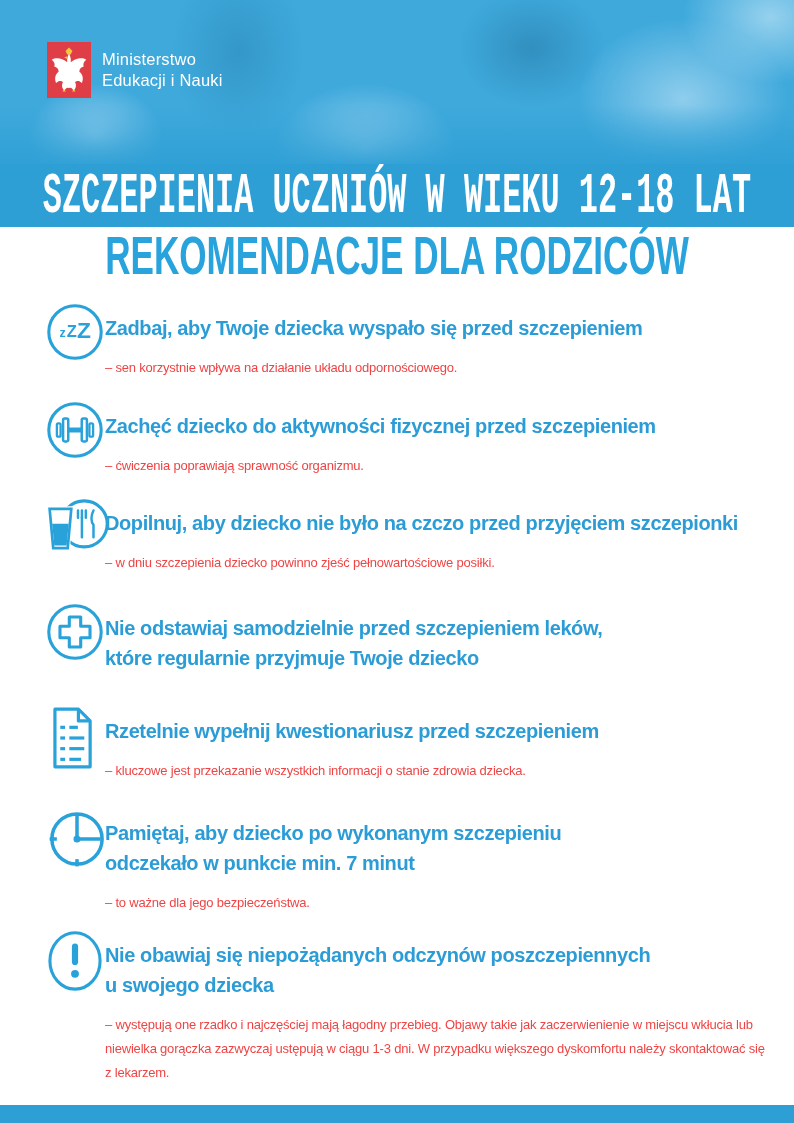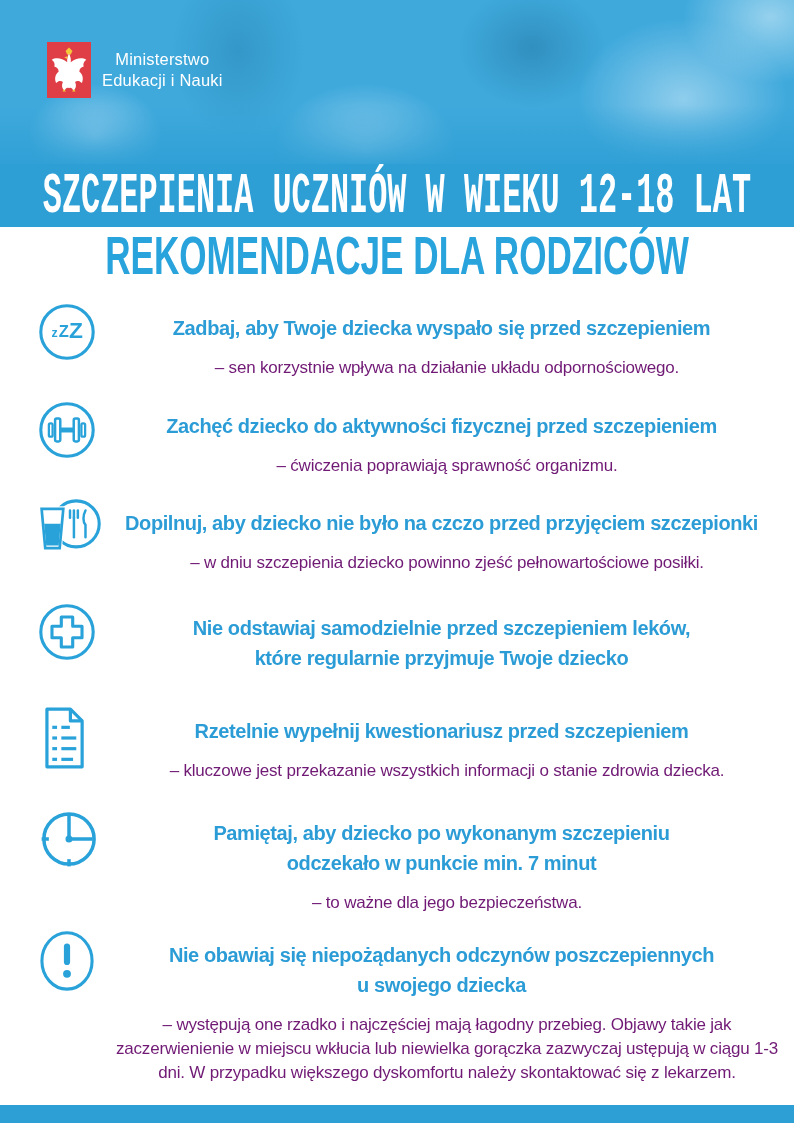--- a/index.html
+++ b/index.html
@@ -1,17 +1,17 @@
 <!DOCTYPE html>
 <html><head>
 <meta charset="utf-8">
 <style>
   html,body{margin:0;padding:0;background:#ffffff;}
   .page{position:relative;width:794px;height:1123px;margin:0 auto;background:#fff;
-        overflow:hidden;font-family:"Liberation Sans",sans-serif;text-align:center;}
+        overflow:hidden;font-family:"Liberation Sans",sans-serif;}
 
   
   .header{position:absolute;top:0;left:0;width:794px;height:227px;}
   .header-photo{position:absolute;top:0;left:0;width:794px;height:170px;
     background:
       linear-gradient(180deg, rgba(46,159,213,0) 62%, #2E9FD5 100%),
       radial-gradient(95px 75px at 12% 80%, rgba(215,238,251,.55), transparent 70%),
       radial-gradient(130px 95px at 46% 88%, rgba(205,234,249,.60), transparent 70%),
       radial-gradient(150px 115px at 86% 58%, rgba(208,235,250,.55), transparent 70%),
       radial-gradient(105px 85px at 67% 28%, rgba(18,90,130,.32), transparent 70%),
@@ -28,26 +28,26 @@
 
   .centered-row{position:absolute;left:0;right:0;display:flex;justify-content:center;}
   .condensed{white-space:nowrap;font-weight:700;transform-origin:center;}
   .main-title{top:167px;height:58px;align-items:center;font-family:Liberation Mono, monospace;}
   .main-title .condensed{color:#ffffff;font-size:58px;transform:scaleX(.55);}
   .subtitle{top:229px;height:52px;align-items:center;}
   .subtitle .condensed{color:#29A3DC;font-size:54px;transform:scaleX(.65);}
 
   
   .item{position:absolute;left:38px;width:740px;}
-  .item-icon{position:absolute;left:0;top:0;width:68px;}
+  .item-icon{position:absolute;left:8px;top:0;width:68px;}
   .item-text{margin-left:67px;}
   .item-title{white-space:pre;font-weight:700;font-size:20px;line-height:30px;
               letter-spacing:-0.4px;color:#2B9CD6;margin:10px 0 0 0;}
-  .item-desc{font-size:17px;line-height:24px;letter-spacing:-0.2px;color:#701a75;
-             margin:13px 0 0 11px;max-width:669px;}
+  .item-desc{font-size:13px;line-height:24px;letter-spacing:-0.2px;color:#ef4444;
+             margin:13px 0 0 0;max-width:669px;}
   svg{display:block;}
 
   
   .footer-bar{position:absolute;left:0;top:1105px;width:794px;height:18px;background:#2E9FD5;}
 </style>
 </head>
 <body>
 
 <div class="page">
 

